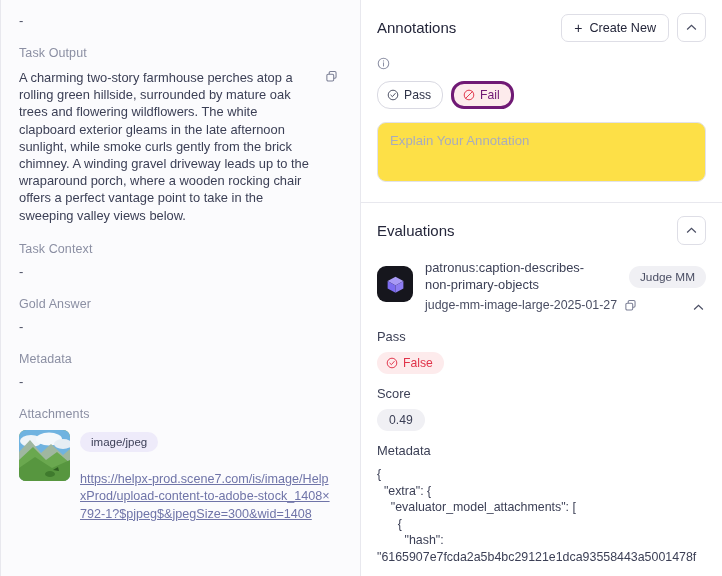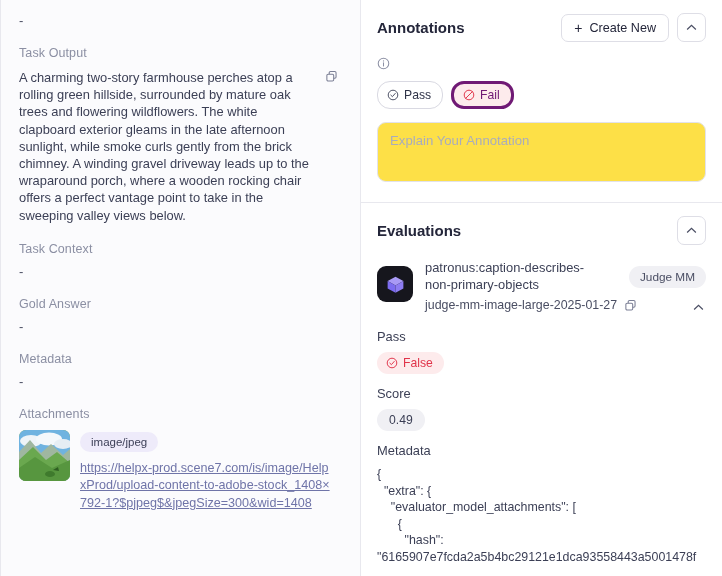--- a/index.html
+++ b/index.html
@@ -88,21 +88,21 @@
 
   .attach-meta { padding-top: 2px; }
 
   .mime-badge {
     display: inline-block;
     background: #eeebfa;
     color: #3d4058;
     font-size: 11.5px;
     border-radius: 11px;
     padding: 4px 11px;
-    margin-bottom: 8px;
+    margin-bottom: 19px;
   }
 
   .attach-link {
     display: block;
     font-size: 12.6px;
     line-height: 17.4px;
     color: #6f74a8;
     text-decoration: underline;
     width: 252px;
     word-break: break-all;
@@ -127,21 +127,21 @@
   .section-head {
     display: flex;
     align-items: center;
     justify-content: flex-end;
     gap: 8px;
     margin-bottom: 15px;
   }
 
   .section-title {
     font-size: 15px;
-    font-weight: bold;
+    font-weight: normal;
     color: #24263a;
     margin-right: auto;
   }
 
   .btn-create {
     display: flex;
     align-items: center;
     gap: 7px;
     border: 1px solid #dedee6;
     border-radius: 7px;

